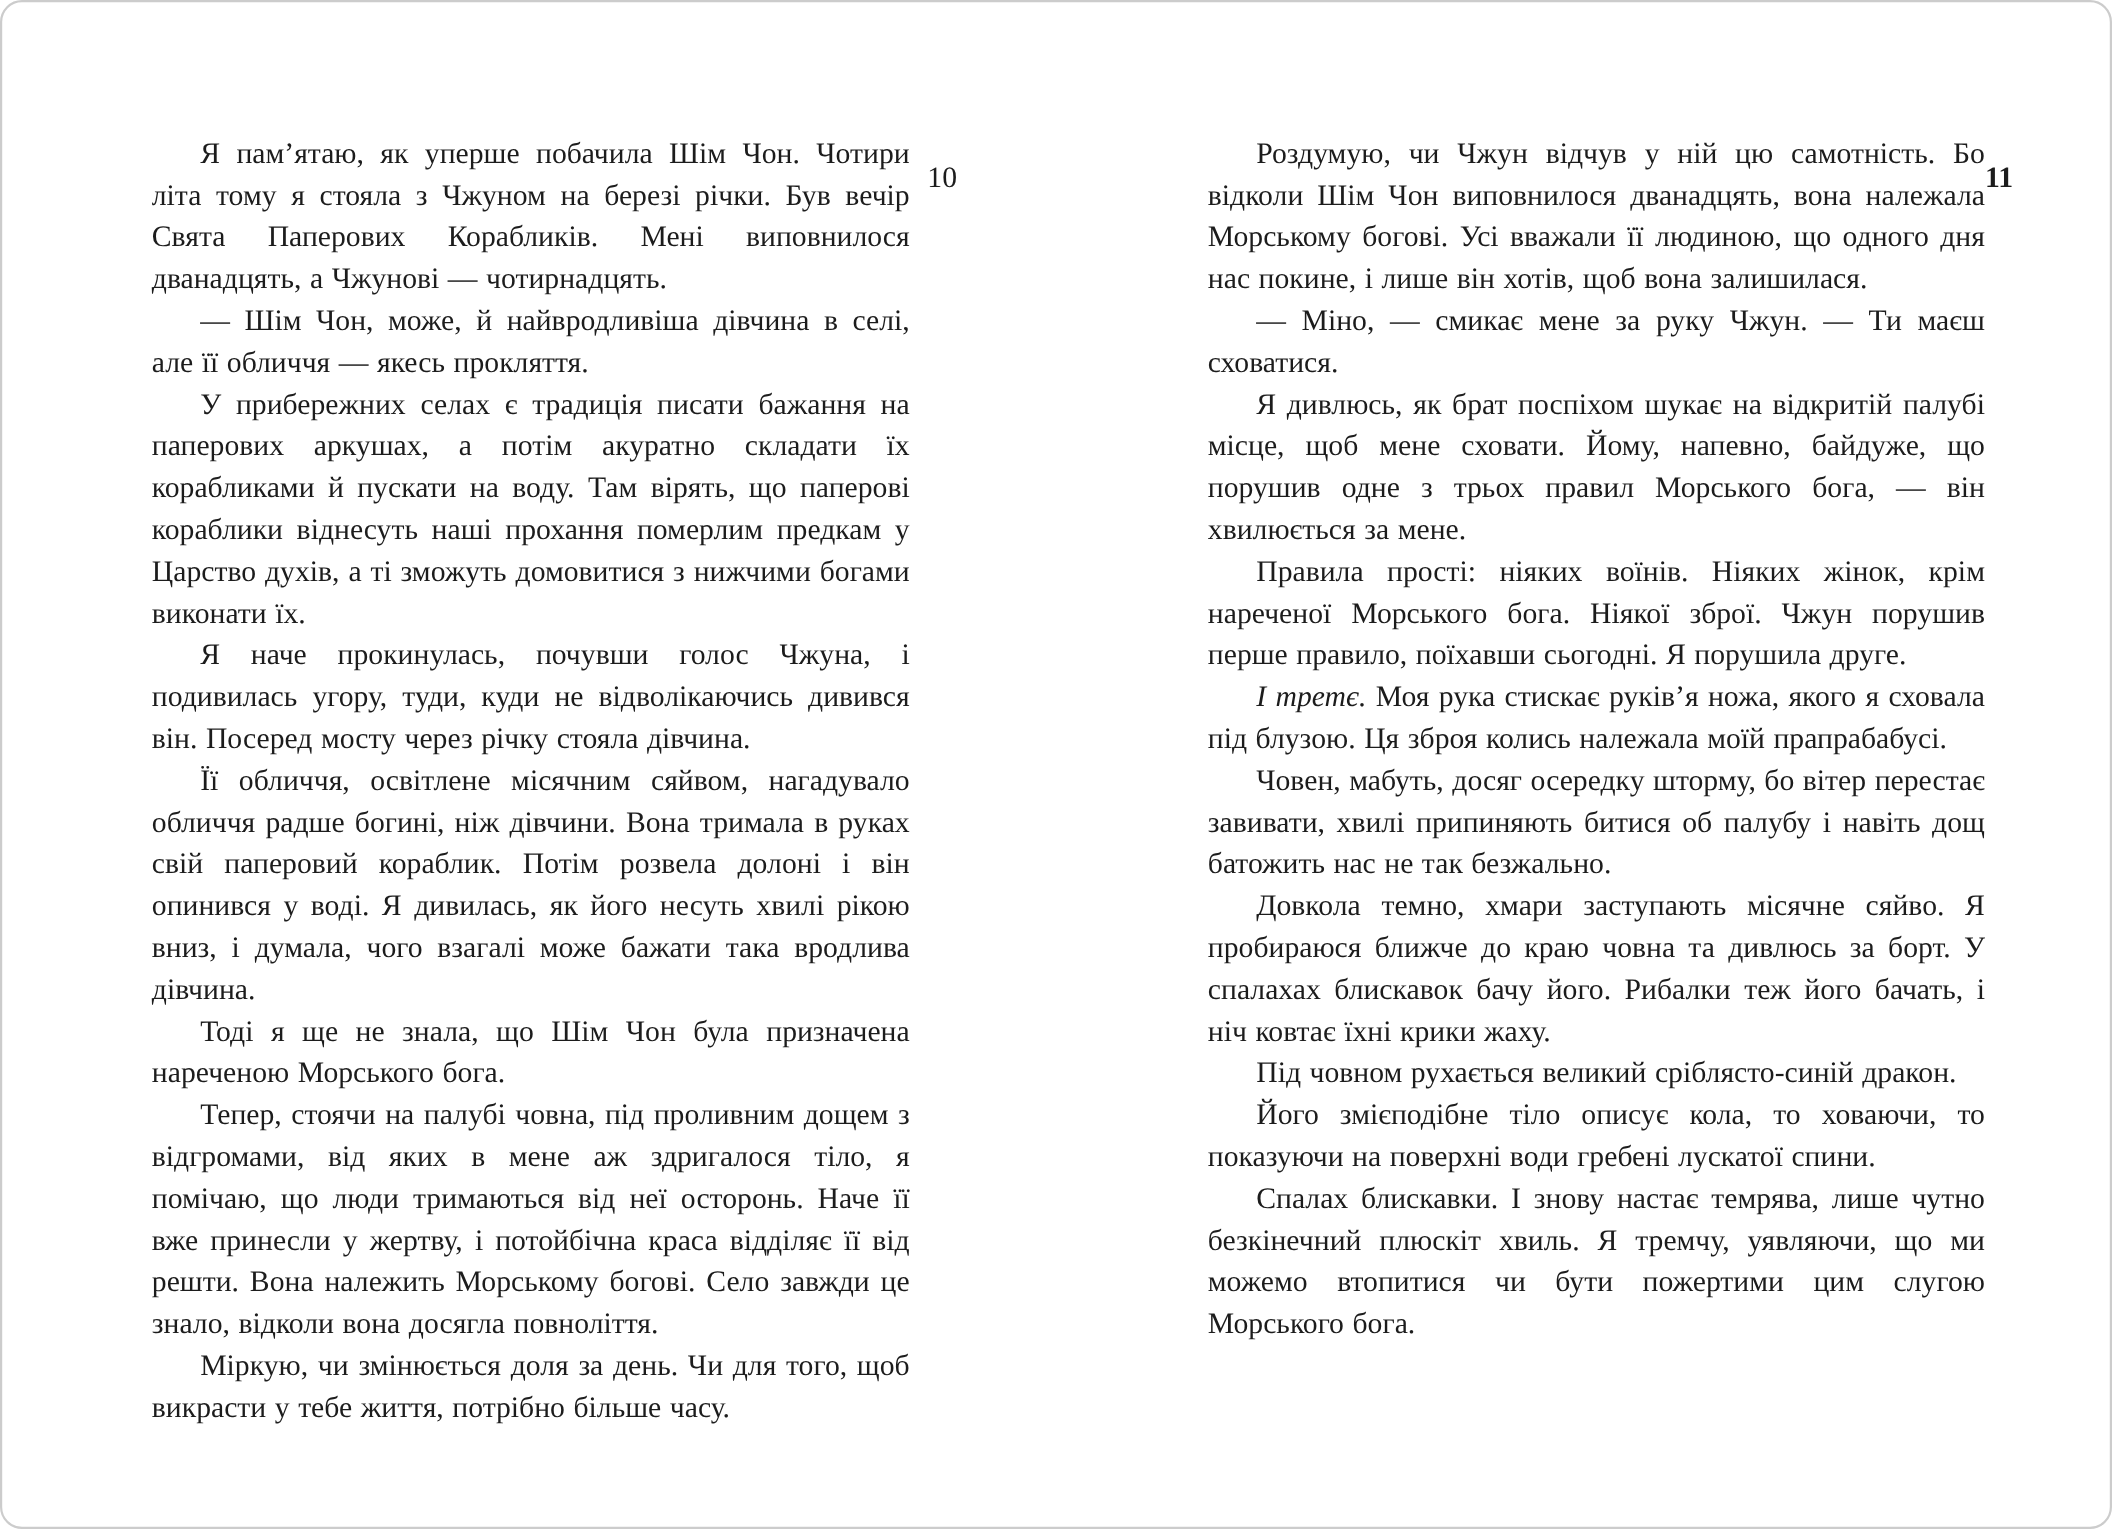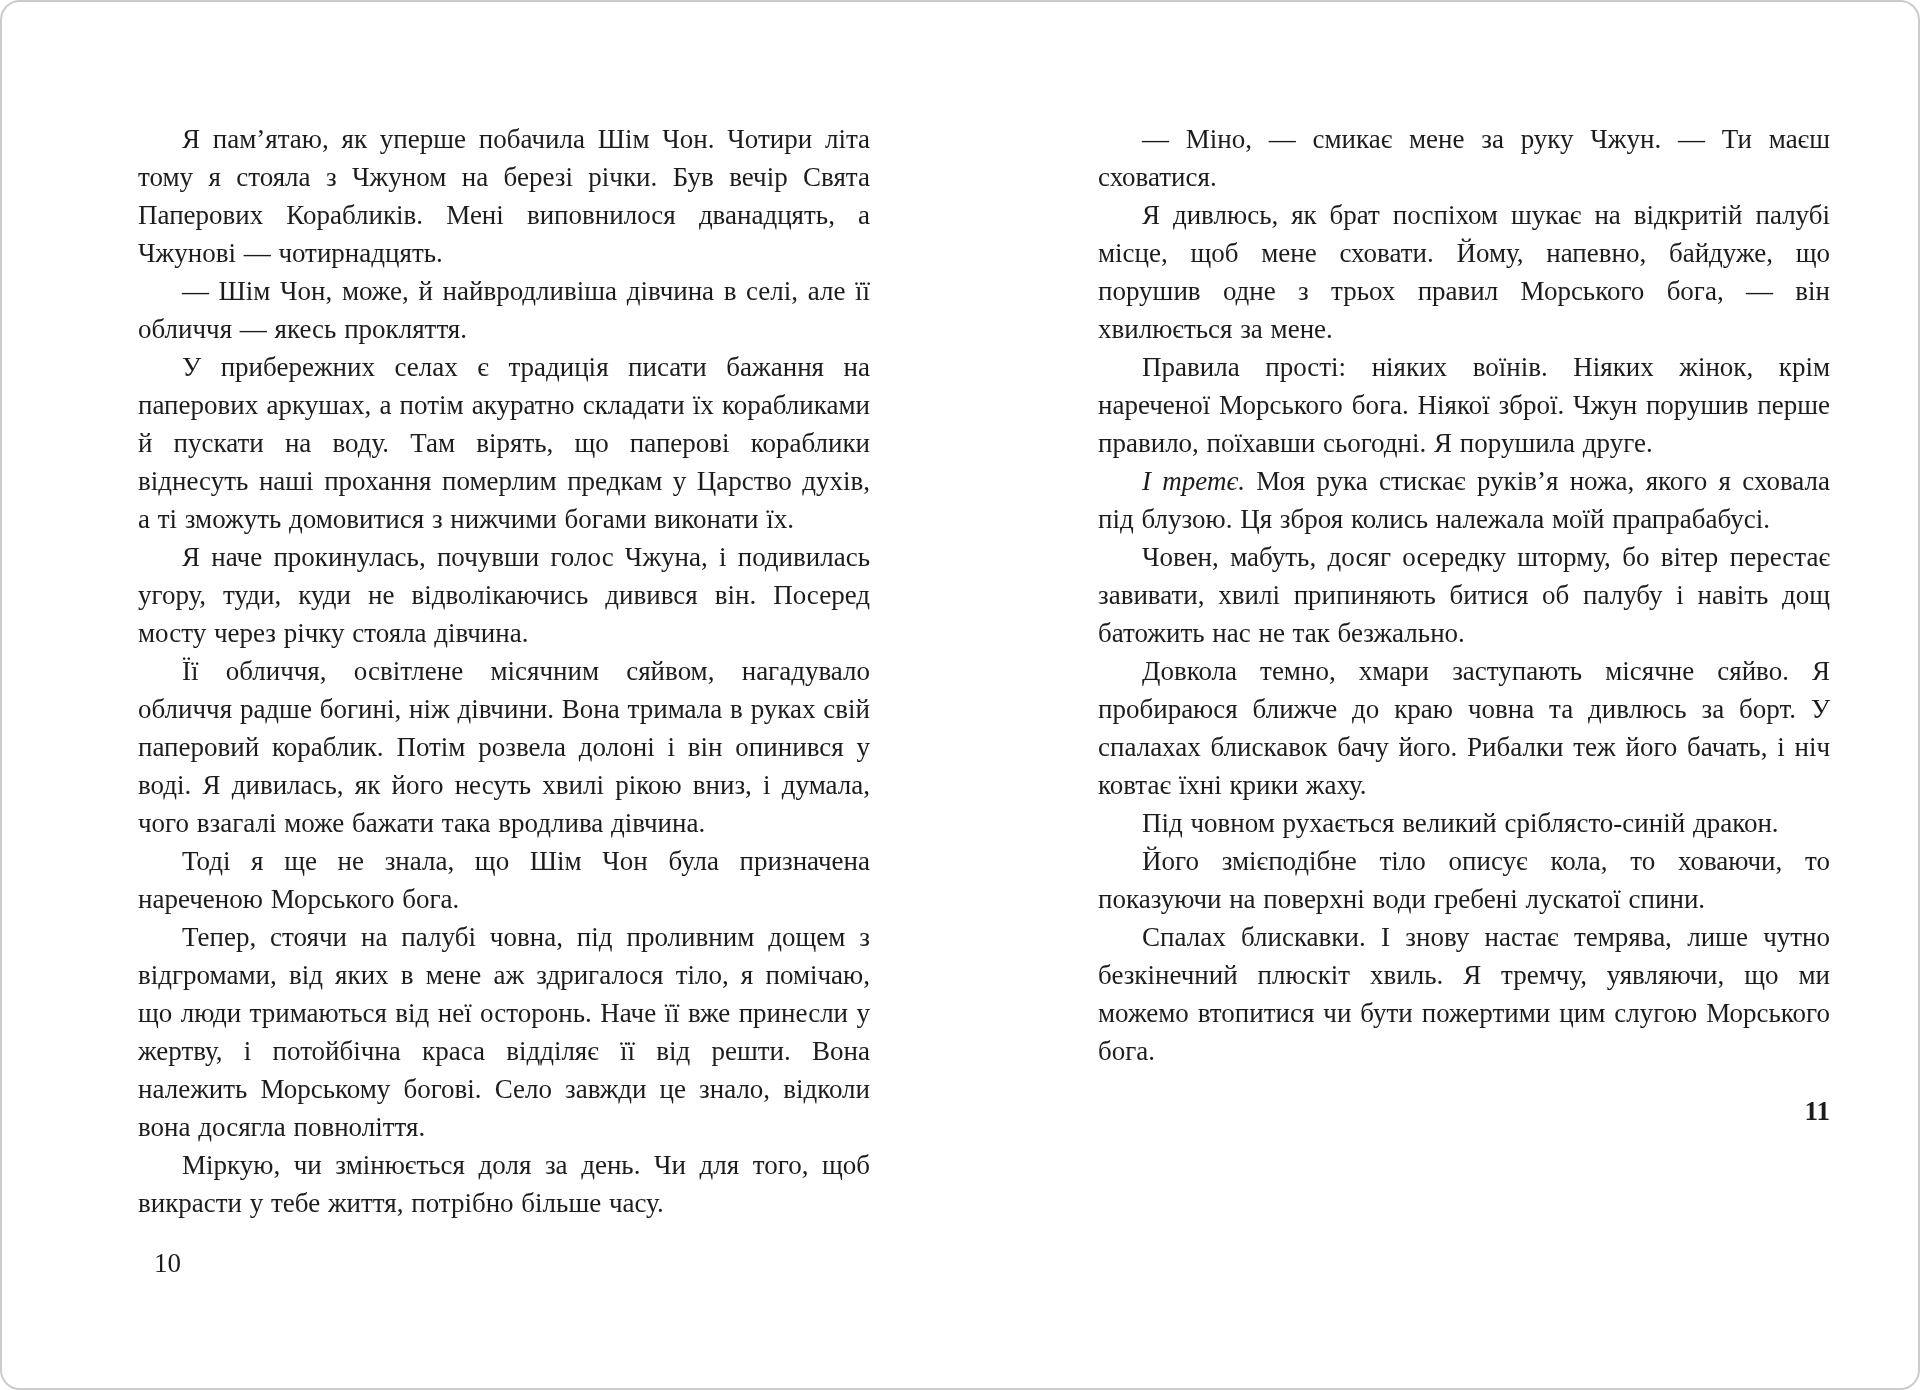--- a/index.html
+++ b/index.html
@@ -18,22 +18,21 @@
     display: flex;
     justify-content: space-between;
     padding: 118px 88px 26px 136px;
     font-family: "Liberation Serif", "DejaVu Serif", serif;
     color: #1c1c1c;
     overflow: hidden;
   }
   .page-column {
     width: 732px;
     display: flex;
-    flex-direction: column;
-    justify-content: flex-start;
+    justify-content: space-between;
   }
   .page-text p {
     margin: 0;
     text-indent: 44px;
     font-size: 27px;
     line-height: 38px;
     text-align: justify;
     hyphens: auto;
     -webkit-hyphens: auto;
     word-spacing: 1px;
@@ -63,20 +62,21 @@
         <p>Її обличчя, освітлене місячним сяйвом, нагадувало обличчя радше богині, ніж дівчини. Вона тримала в руках свій паперовий кораблик. Потім розвела долоні і він опинився у воді. Я дивилась, як його несуть хвилі рікою вниз, і думала, чого взагалі може бажати така вродлива дівчина.</p>
         <p>Тоді я ще не знала, що Шім Чон була призначена нареченою Морського бога.</p>
         <p>Тепер, стоячи на палубі човна, під проливним дощем з відгромами, від яких в мене аж здригалося тіло, я помічаю, що люди тримаються від неї осторонь. Наче її вже принесли у жертву, і потойбічна краса відділяє її від решти. Вона належить Морському богові. Село завжди це знало, відколи вона досягла повноліття.</p>
         <p>Міркую, чи змінюється доля за день. Чи для того, щоб викрасти у тебе життя, потрібно більше часу.</p>
       </div>
     <div class="page-number num-left">10</div>
   </div>
 
   <div class="page-column">
     <div class="page-text">
+        <p>Роздумую, чи Чжун відчув у ній цю самотність. Бо відколи Шім Чон виповнилося дванадцять, вона належала Морському богові. Усі вважали її людиною, що одного дня нас покине, і лише він хотів, щоб вона залишилася.</p>
         <p>— Міно, — смикає мене за руку Чжун. — Ти маєш сховатися.</p>
         <p>Я дивлюсь, як брат поспіхом шукає на відкритій палубі місце, щоб мене сховати. Йому, напевно, байдуже, що порушив одне з трьох правил Морського бога, — він хвилюється за мене.</p>
         <p>Правила прості: ніяких воїнів. Ніяких жінок, крім нареченої Морського бога. Ніякої зброї. Чжун порушив перше правило, поїхавши сьогодні. Я порушила друге.</p>
         <p><em>І третє.</em> Моя рука стискає руків’я ножа, якого я сховала під блузою. Ця зброя колись належала моїй прапрабабусі.</p>
         <p>Човен, мабуть, досяг осередку шторму, бо вітер перестає завивати, хвилі припиняють битися об палубу і навіть дощ батожить нас не так безжально.</p>
         <p>Довкола темно, хмари заступають місячне сяйво. Я пробираюся ближче до краю човна та дивлюсь за борт. У спалахах блискавок бачу його. Рибалки теж його бачать, і ніч ковтає їхні крики жаху.</p>
         <p>Під човном рухається великий сріблясто-синій дракон.</p>
         <p>Його змієподібне тіло описує кола, то ховаючи, то показуючи на поверхні води гребені лускатої спини.</p>
         <p>Спалах блискавки. І знову настає темрява, лише чутно безкінечний плюскіт хвиль. Я тремчу, уявляючи, що ми можемо втопитися чи бути пожертими цим слугою Морського бога.</p>
       </div>

